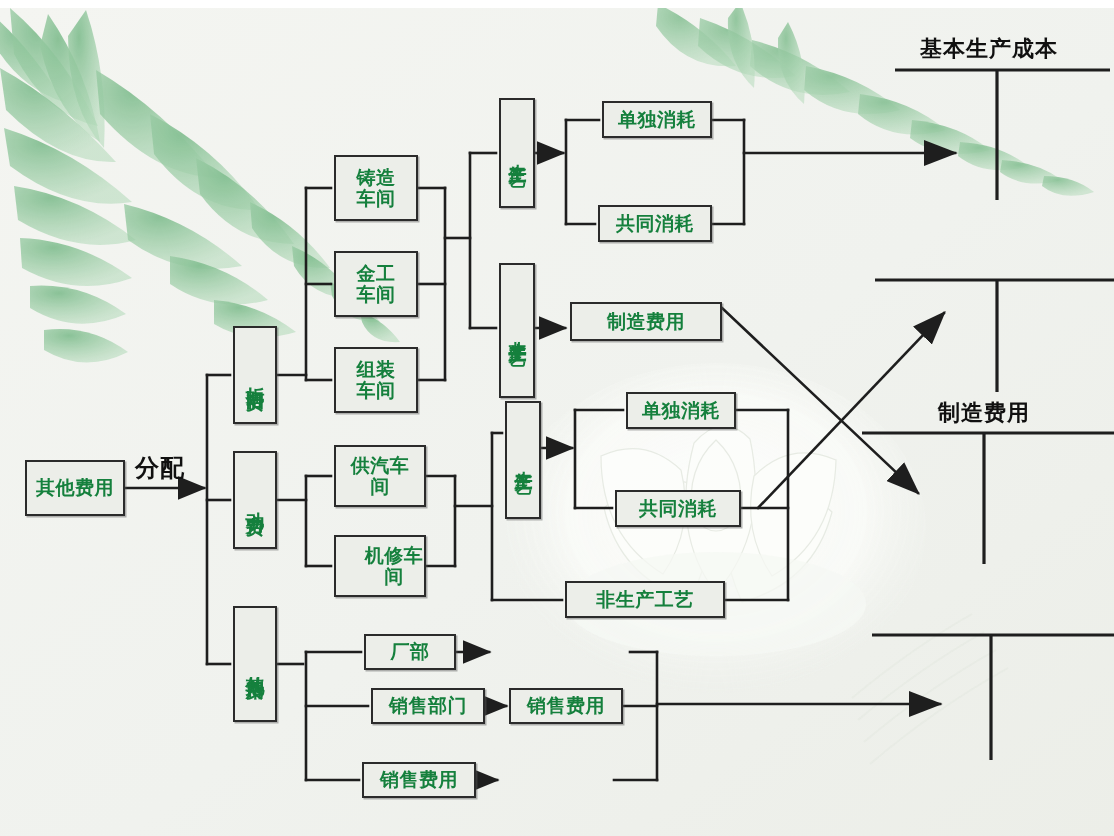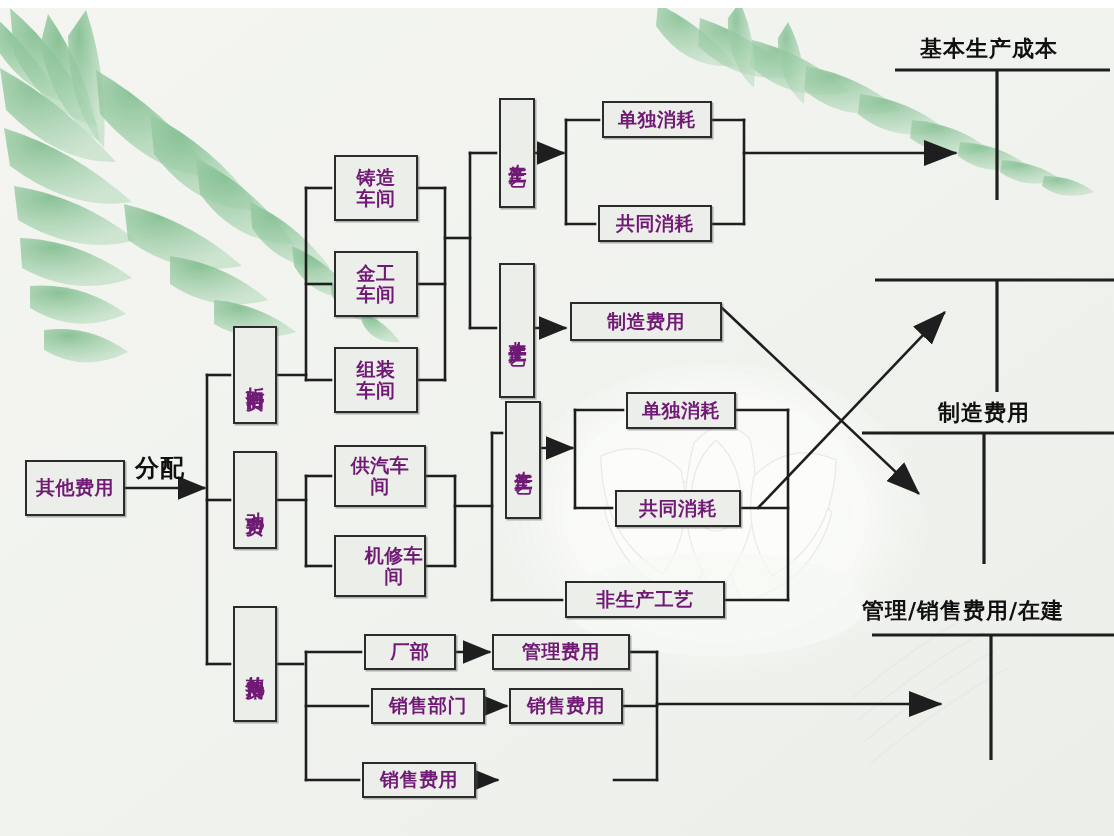--- a/index.html
+++ b/index.html
@@ -22,21 +22,21 @@
     width: 1114px;
     height: 836px;
   }
   #edge-layer { pointer-events: none; }
 
   .node {
     position: absolute;
     box-sizing: border-box;
     border: 2px solid #2b2b2b;
     background: #eceee9;
-    color: #701a75;
+    color: #15803d;
     display: flex;
     align-items: center;
     justify-content: center;
     text-align: center;
     line-height: 1.12;
     font-size: 19px;
     font-weight: 700;
     letter-spacing: 0.5px;
     box-shadow: 1.5px 1.5px 0 rgba(90,90,90,0.45);
   }
@@ -240,21 +240,20 @@
       <path d="M997 272 L997 384"></path>
       <path d="M862 425 L1114 425"></path>
       <path d="M984 425 L984 556"></path>
       <path d="M872 627 L1114 627"></path>
       <path d="M991 627 L991 752"></path>
     </g>
   </svg>
 
   <div class="tacct-label" style="left:920px; top:26px;">基本生产成本</div>
   <div class="tacct-label" style="left:938px; top:390px;">制造费用</div>
-  <div class="tacct-label" style="left:862px; top:588px;">管理/销售费用/在建</div>
 
   <div class="edge-label" style="left:135px; top:444px;">分配</div>
 
   <div class="node" style="left:25px; top:452px; width:100px; height:56px;">其他费用</div>
 
   <div class="node vert" style="left:233px; top:318px; width:44px; height:98px;">折旧费</div>
   <div class="node vert" style="left:233px; top:443px; width:44px; height:98px;">动力费</div>
   <div class="node vert" style="left:233px; top:598px; width:44px; height:116px;">其他费用</div>
 
   <div class="node" style="left:334px; top:147px; width:84px; height:66px;">铸造<br>车间</div>
@@ -273,16 +272,15 @@
   <div class="node" style="left:570px; top:294px; width:152px; height:39px;">制造费用</div>
 
   <div class="node" style="left:626px; top:384px; width:110px; height:37px;">单独消耗</div>
   <div class="node" style="left:615px; top:482px; width:126px; height:37px;">共同消耗</div>
   <div class="node" style="left:565px; top:573px; width:160px; height:37px;">非生产工艺</div>
 
   <div class="node" style="left:364px; top:626px; width:92px; height:36px;">厂部</div>
   <div class="node" style="left:371px; top:680px; width:114px; height:36px;">销售部门</div>
   <div class="node" style="left:362px; top:754px; width:114px; height:36px;">销售费用</div>
 
-  <div class="node" style="left:492px; top:626px; width:138px; height:36px;">管理费用</div>
   <div class="node" style="left:509px; top:680px; width:114px; height:36px;">销售费用</div>
 
 </div>
 
 </body></html>

